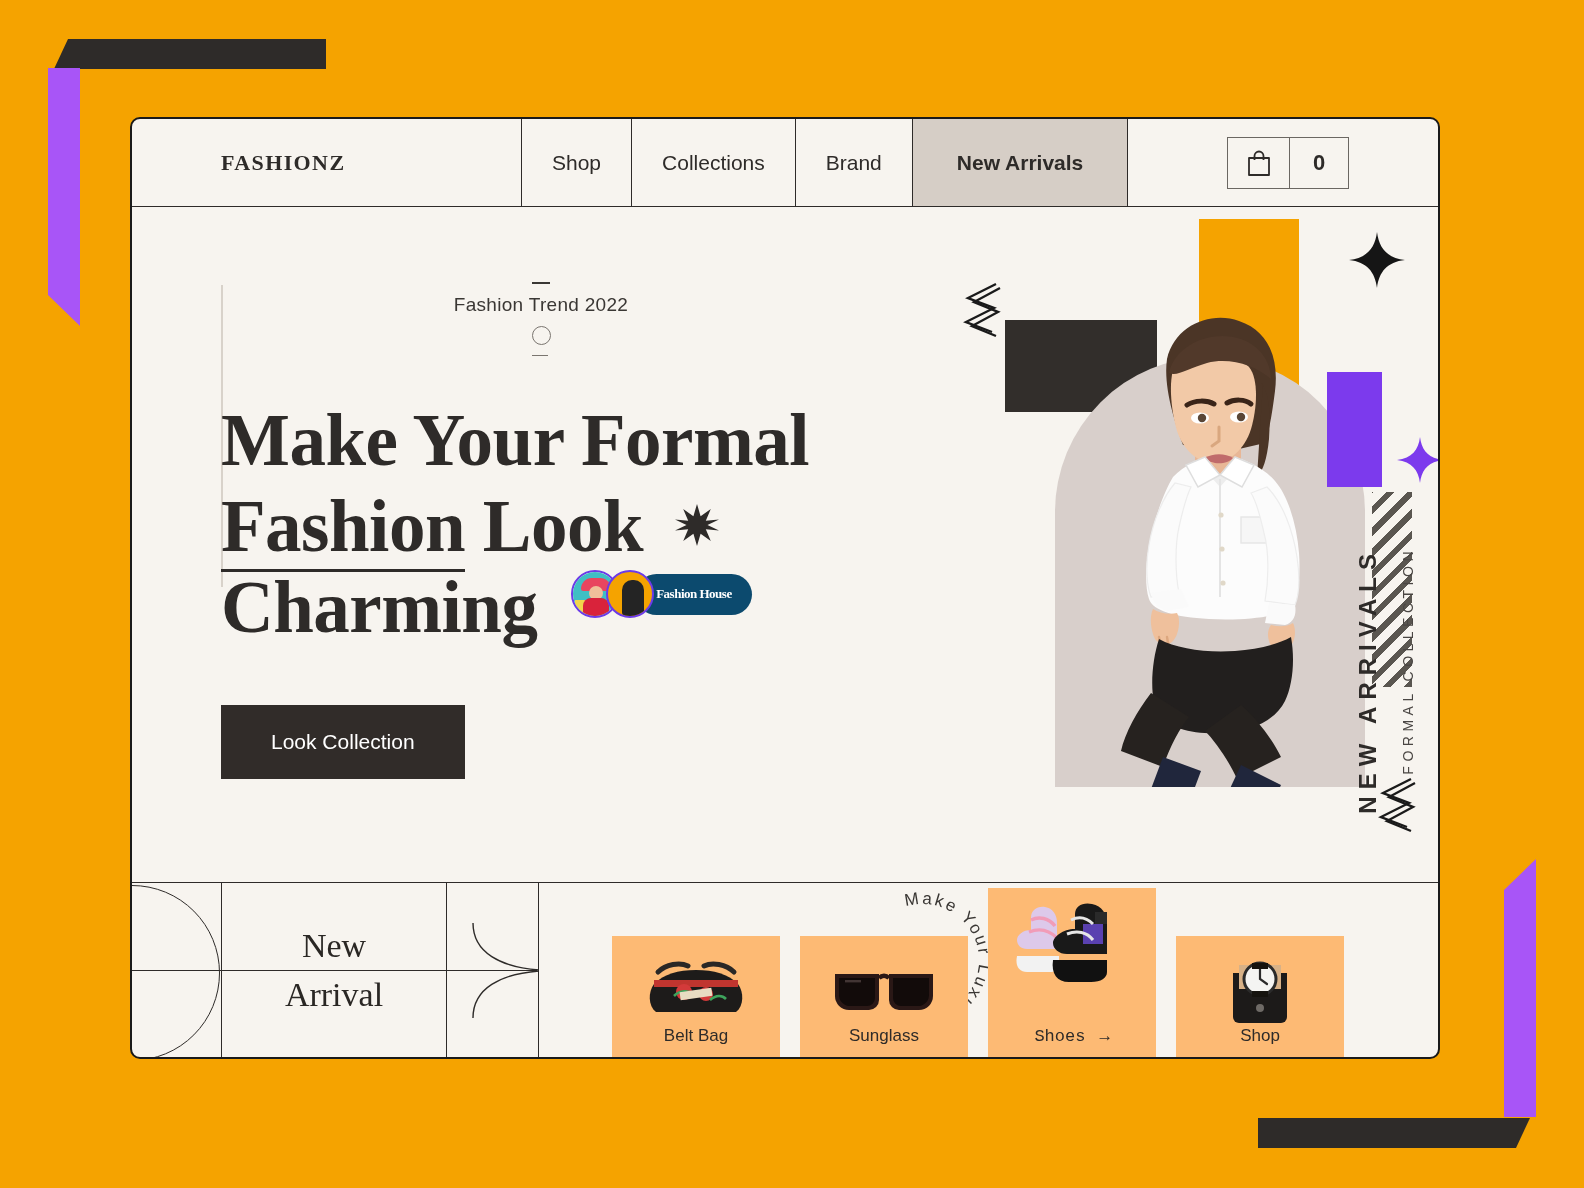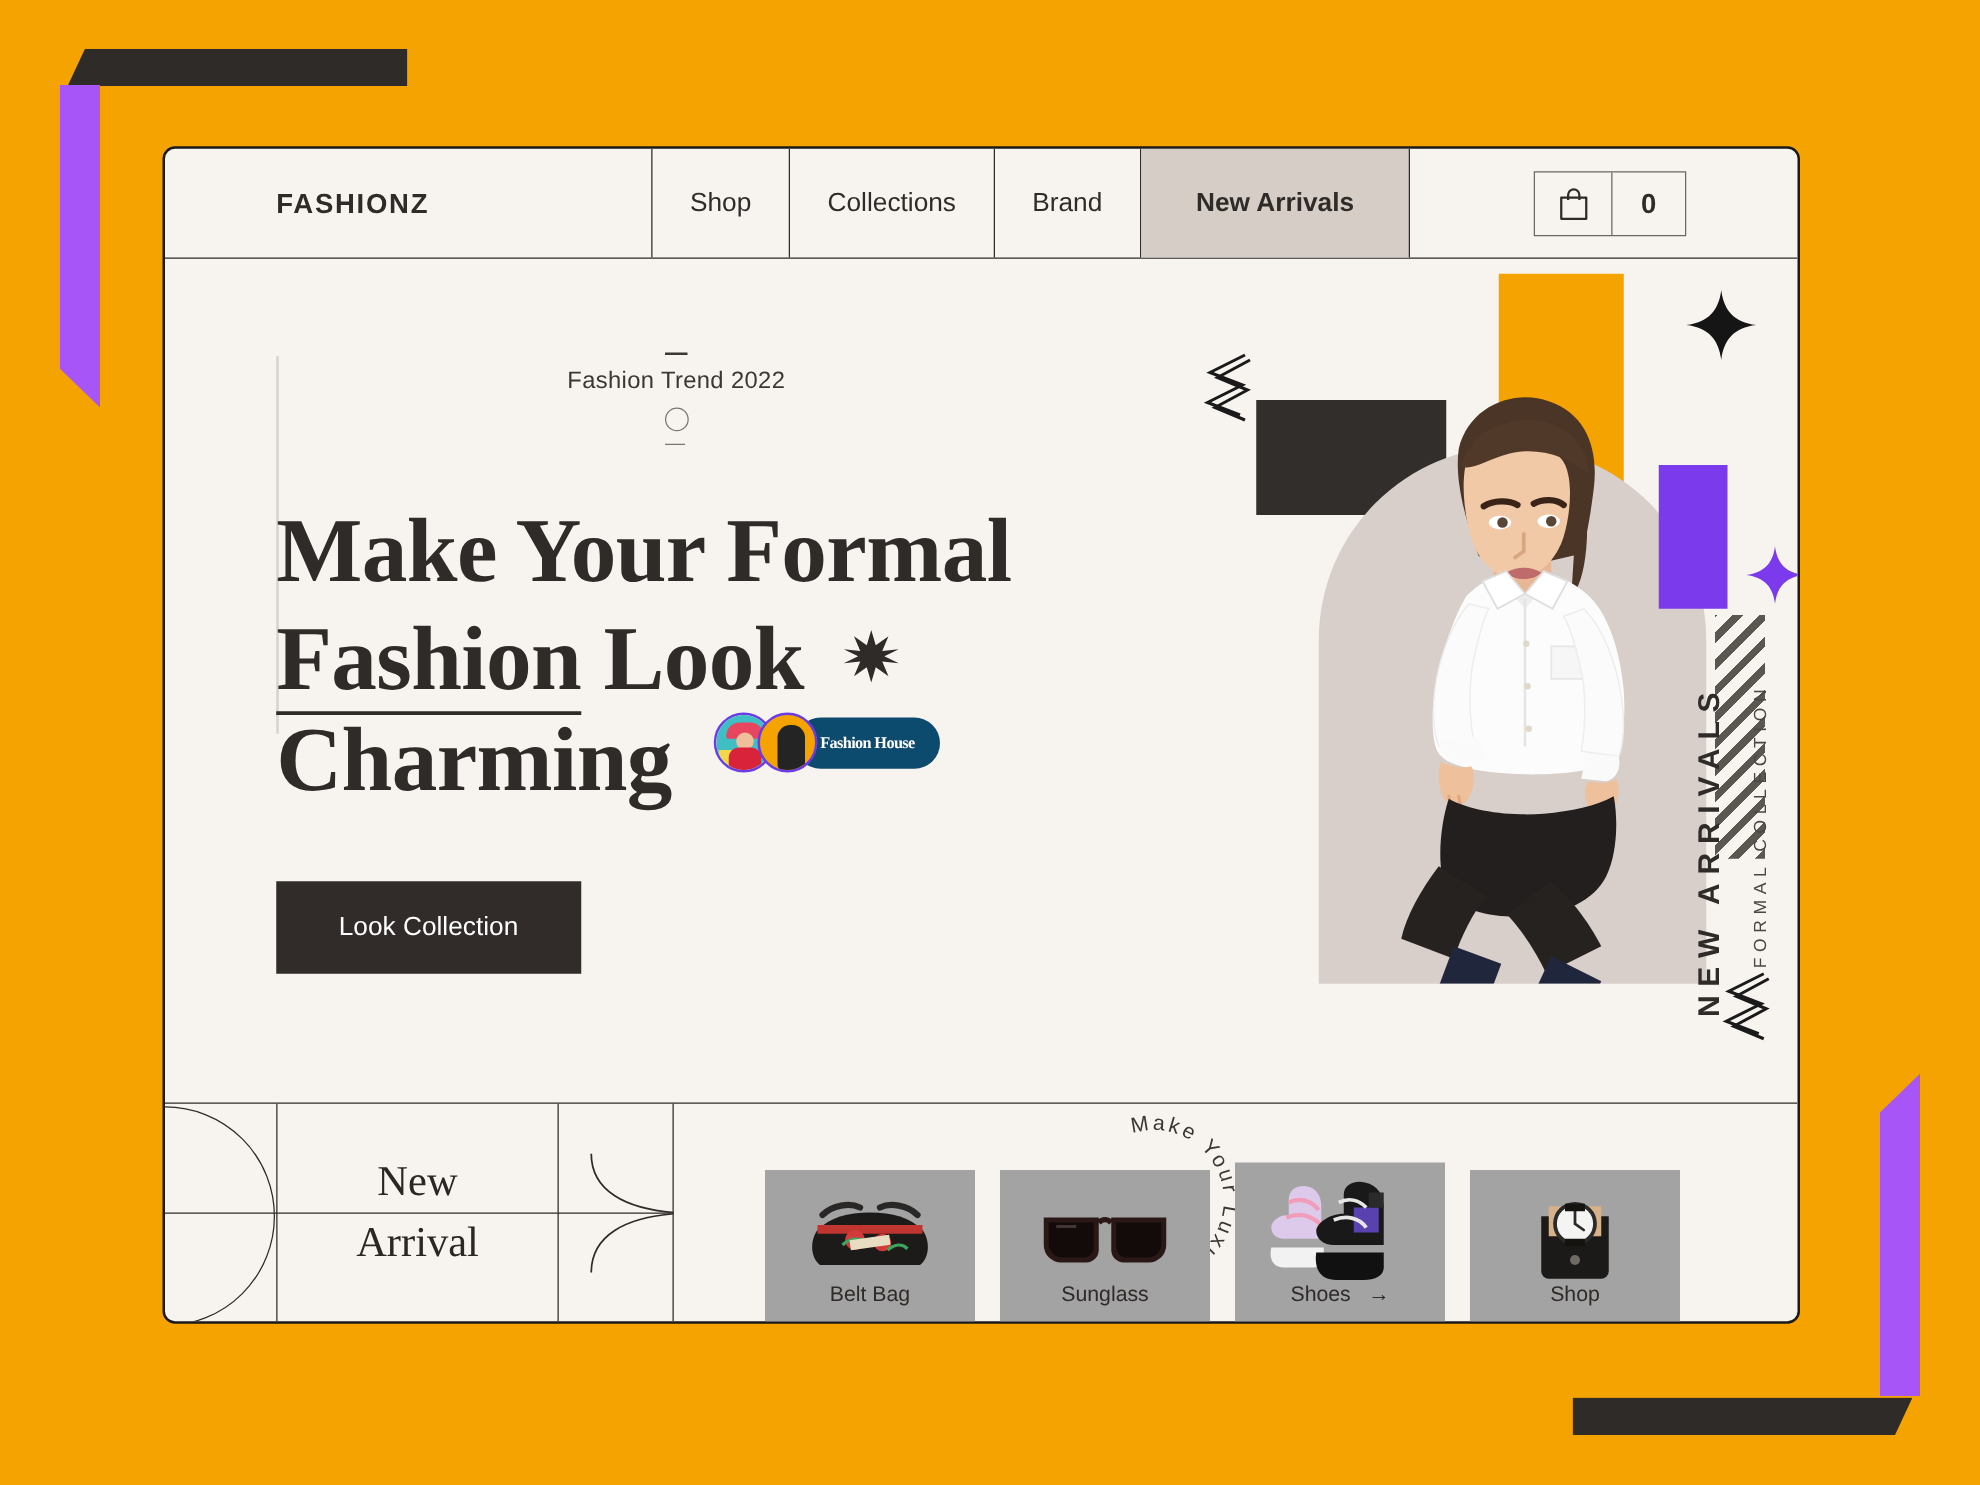--- a/index.html
+++ b/index.html
@@ -56,20 +56,21 @@
     display: flex; align-items: stretch;
     height: 88px;
     border-bottom: 1.5px solid #2E2B29;
   }
   .brand {
     width: 390px; display: flex; align-items: center;
     padding-left: 89px;
     border-right: 1.5px solid #2E2B29;
     font-size: 22px; font-weight: bold; letter-spacing: 1.4px;
     color: #2E2B29;
+    font-family: Liberation Serif, serif;
   }
   .nav-item {
     display: flex; align-items: center; justify-content: center;
     padding: 0 30px;
     border-right: 1.5px solid #2E2B29;
     font-size: 21px; color: #2E2B29;
     white-space: nowrap;
   }
   .nav-item.active { background: #D6CEC6; font-weight: bold; padding: 0 44px; }
   .nav-spacer { flex: 1; }
@@ -228,25 +229,25 @@
     font-family: "Liberation Serif", serif; font-size: 34px; color: #2A2724;
     line-height: 1.42;
   }
   .cell-swoosh {
     position: absolute; left: 315px; top: 0; width: 92px; height: 175px;
     border-right: 1.5px solid #2E2B29;
   }
 
   .products { position: absolute; left: 480px; top: 0; display: flex; align-items: flex-end; }
   .pcard {
-    width: 168px; height: 122px; background: #a3a3a3; margin-right: 20px;
+    width: 168px; height: 122px; background: #fdba74; margin-right: 20px;
     display: flex; flex-direction: column; align-items: center; justify-content: flex-end;
     padding-bottom: 12px; position: relative;
   }
-  .pcard.raised { height: 128px; margin-top: -48px; }
+  .pcard.raised { height: 170px; margin-top: -48px; font-family: Liberation Mono, monospace; }
   .pname { font-size: 17px; color: #2E2B29; }
   .pname.with-arrow { display:flex; align-items:center; gap: 14px; }
   .pimg { position: absolute; left: 0; right: 0; top: 16px; height: 74px;
           display:flex; align-items:center; justify-content:center; }
   .pcard.raised .pimg { top: 10px; height: 90px; }
 
   .prod-row-offset { margin-top: 53px; }
 </style>
 </head>
 <body>

